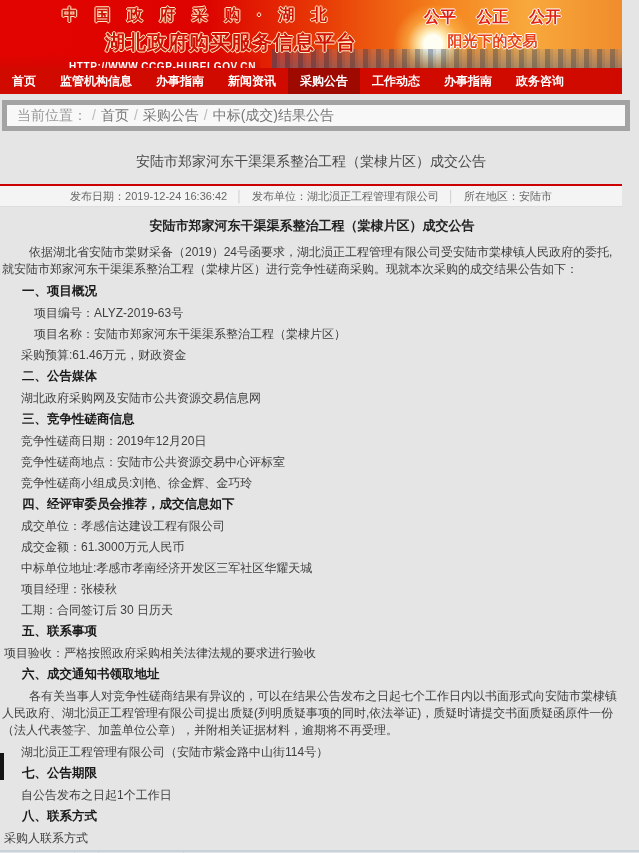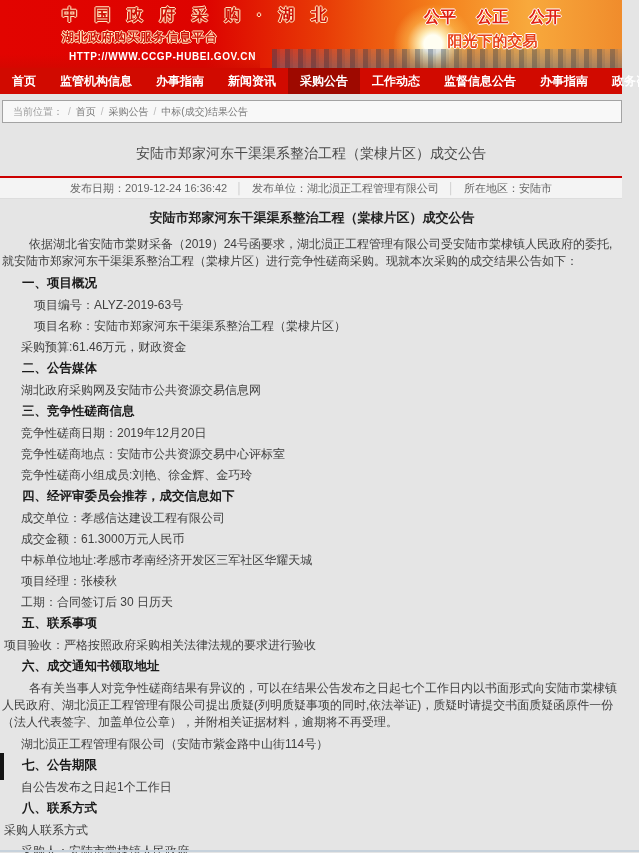--- a/index.html
+++ b/index.html
@@ -14,38 +14,38 @@
       linear-gradient(to right,#e20400 0%,#dd0300 33%,#e83b06 52%,#f47f1b 70%,#f8a93c 85%,#f08c2c 100%);}
   .skyline{position:absolute;right:0;bottom:0;width:350px;height:19px;opacity:.75;
     background:
       repeating-linear-gradient(90deg, rgba(50,72,104,.6) 0 5px, rgba(92,112,142,.38) 5px 8px, rgba(125,145,175,.28) 8px 13px),
       linear-gradient(to top, rgba(66,88,120,.55), rgba(255,255,255,0));}
   .redwave{position:absolute;left:0;bottom:0;width:260px;height:14px;opacity:.6;
     background:linear-gradient(to top, rgba(200,10,0,.8), rgba(200,10,0,0));}
   .b-left{position:absolute;left:62px;top:5px;}
   .b-t1{font-size:16px;font-weight:bold;letter-spacing:6px;color:#cf1106;white-space:nowrap;
     text-shadow:1px 0 0 #ffe9c2,-1px 0 0 #ffe9c2,0 1px 0 #ffe9c2,0 -1px 0 #ffe9c2;}
-  .b-t2{font-size:12px;font-weight:bold;letter-spacing:1px;color:#cf1106;margin-top:3px;white-space:nowrap;
-    text-shadow:1px 0 0 #ffe9c2,-1px 0 0 #ffe9c2,0 1px 0 #ffe9c2,0 -1px 0 #ffe9c2;}
+  .b-t2{font-size:20px;font-weight:bold;letter-spacing:1px;color:#cf1106;margin-top:3px;white-space:nowrap;
+    text-shadow:1px 0 0 #ffe9c2,-1px 0 0 #ffe9c2,0 1px 0 #ffe9c2,0 -1px 0 #ffe9c2;margin-left:43px;}
   .b-url{font-size:10px;font-weight:bold;color:#ffffff;letter-spacing:.6px;margin:5px 0 0 7px;white-space:nowrap;}
   .b-right{position:absolute;left:424px;top:7px;text-align:center;}
   .b-s1{font-size:16px;font-weight:bold;color:#e02012;white-space:nowrap;word-spacing:16px;
     text-shadow:1px 0 0 #fff,-1px 0 0 #fff,0 1px 0 #fff,0 -1px 0 #fff;}
   .b-s2{font-size:15px;font-weight:bold;color:#e8411a;margin-top:4px;white-space:nowrap;
     text-shadow:1px 0 0 #fff,-1px 0 0 #fff,0 1px 0 #fff,0 -1px 0 #fff;}
 
   
   .nav{width:622px;height:26px;background:#d10a00;display:flex;align-items:stretch;}
   .nav-item{display:block;line-height:26px;padding:0 12px;color:#fff;font-size:12px;font-weight:bold;
     text-decoration:none;white-space:nowrap;cursor:pointer;}
   .nav-item.active{background:#9e0900;}
 
   
   .crumbbar{width:608px;margin:6px 0 16px 2px;height:21px;line-height:21px;background:#f8f8f8;
-    border:1px solid #a3a3a3;font-size:10px;color:#8a8a8a;padding-left:10px;}
+    border:5px solid #a3a3a3;font-size:14px;color:#8a8a8a;padding-left:10px;}
   .crumbbar a{color:#777;text-decoration:none;cursor:pointer;}
   .crumb-sep{color:#bbb;margin:0 5px;}
   .crumb-label{color:#9a9a9a;}
   .crumb-current{color:#777;}
 
   
   .page-title{width:622px;text-align:center;font-size:14px;color:#4a4a4a;margin-top:22px;}
   .red-line{width:622px;height:2px;background:#cc0000;margin-top:13px;}
   .meta-bar{width:622px;height:20px;line-height:20px;background:#f4f4f4;border-bottom:1px solid #ddd;
     text-align:center;font-size:11px;color:#666;}
@@ -84,21 +84,20 @@
     </div>
   </div>
 
   <div class="nav">
       <a class="nav-item">首页</a>
       <a class="nav-item">监管机构信息</a>
       <a class="nav-item">办事指南</a>
       <a class="nav-item">新闻资讯</a>
       <a class="nav-item active">采购公告</a>
       <a class="nav-item">工作动态</a>
-      <a class="nav-item">监督信息公告</a>
       <a class="nav-item">办事指南</a>
       <a class="nav-item">政务咨询</a>
     </div>
 
   <div class="crumbbar">
     <span class="crumb-label">当前位置：</span><span id="crumb-items"><span class="crumb-sep">/</span><a class="">首页</a><span class="crumb-sep">/</span><a class="">采购公告</a><span class="crumb-sep">/</span><span class="crumb-current">中标(成交)结果公告</span></span>
   </div>
 
   <div class="page-title">安陆市郑家河东干渠渠系整治工程（棠棣片区）成交公告</div>
   <div class="red-line"></div>

